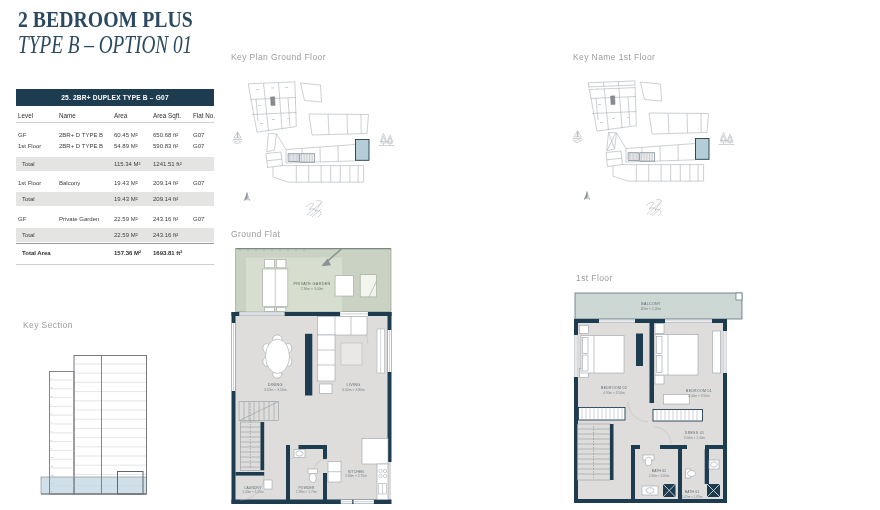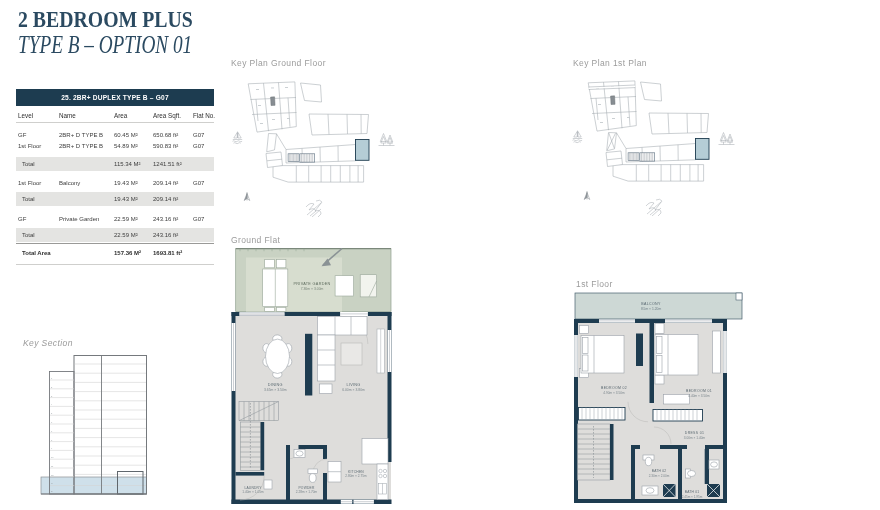--- a/index.html
+++ b/index.html
@@ -1,19 +1,19 @@
 <!DOCTYPE html>
 <html><head>
 <meta charset="utf-8">
 <style>
   html,body{margin:0;padding:0;}
   body{width:880px;height:510px;overflow:hidden;background:#ffffff;font-family:"Liberation Sans",sans-serif;}
   #page{position:relative;width:880px;height:384px;background:#ffffff;}
   .abs{position:absolute;}
-  .glabel{position:absolute;color:#9b9b9b;font-size:8.5px;letter-spacing:.4px;margin-top:6px;}
+  .glabel{position:absolute;color:#9b9b9b;font-size:8.5px;letter-spacing:.4px;}
   .title1{position:absolute;left:18px;top:7px;font-family:"Liberation Serif",serif;font-weight:bold;font-size:23px;color:#2b4a61;letter-spacing:0;transform:scaleX(0.86);transform-origin:left top;white-space:nowrap;}
   .title2{position:absolute;left:18px;top:30px;font-family:"Liberation Serif",serif;font-style:italic;font-size:26px;color:#2b4a61;letter-spacing:0;transform:scaleX(0.74);transform-origin:left top;white-space:nowrap;}
   
   #tbl{position:absolute;left:16px;top:89px;width:198px;font-size:6px;color:#3d3d3d;}
   #tbl .hdr{position:absolute;left:0;top:0;width:198px;height:17px;background:#1d3c50;color:#fff;font-weight:bold;text-align:center;line-height:17px;font-size:6.6px;letter-spacing:.2px;}
   #tbl .row{position:absolute;left:0;width:198px;height:10px;line-height:10px;white-space:nowrap;}
   #tbl .band{position:absolute;left:0;width:198px;height:14px;line-height:14px;background:#e4e4e2;}
   .c1{position:absolute;left:2px;}
   .c2{position:absolute;left:43px;}
   .c3{position:absolute;left:98px;}
@@ -83,24 +83,24 @@
     <div class="thin" style="top:154px;background:#9a9a98;"></div>
     <div class="row" style="top:158.5px;font-weight:bold;color:#2e2e2e;">
         <span class="c1" style="left:6px;">Total Area</span>
         <span class="c3">157.36 M²</span>
         <span class="c4">1693.81 ft²</span>
       </div>
     <div class="thin" style="top:175px;"></div>
   </div>
 
   <div class="glabel" style="left:231px;top:51.5px;">Key Plan Ground Floor</div>
-  <div class="glabel" style="left:573px;top:51.5px;">Key Plan 1st Plan</div>
+  <div class="glabel" style="left:573px;top:51.5px;">Key Name 1st Floor</div>
   <div class="glabel" style="left:231px;top:229px;">Ground Flat</div>
   <div class="glabel" style="left:576px;top:272.5px;">1st Floor</div>
-  <div class="glabel" style="left:23px;top:332px;font-style:italic;">Key Section</div>
+  <div class="glabel" style="left:23px;top:320px;">Key Section</div>
 
   <svg class="abs" style="left:228px;top:75px;" width="180" height="142" viewBox="0 0 180 142">
     <defs>
       <g id="kp" fill="none" stroke="#a2a9af" stroke-width="0.55">
 
         <polygon points="20.2,8.8 66.9,6.9 68.3,51.6 29,57.1" fill="#ffffff"></polygon>
         <line x1="22.5" y1="24.5" x2="68" y2="22.5"></line>
         <line x1="24" y1="39.5" x2="68.5" y2="37.5"></line>
         <line x1="35.5" y1="8.2" x2="40.5" y2="56.2"></line>
         <line x1="50.5" y1="7.6" x2="54" y2="54.3"></line>

